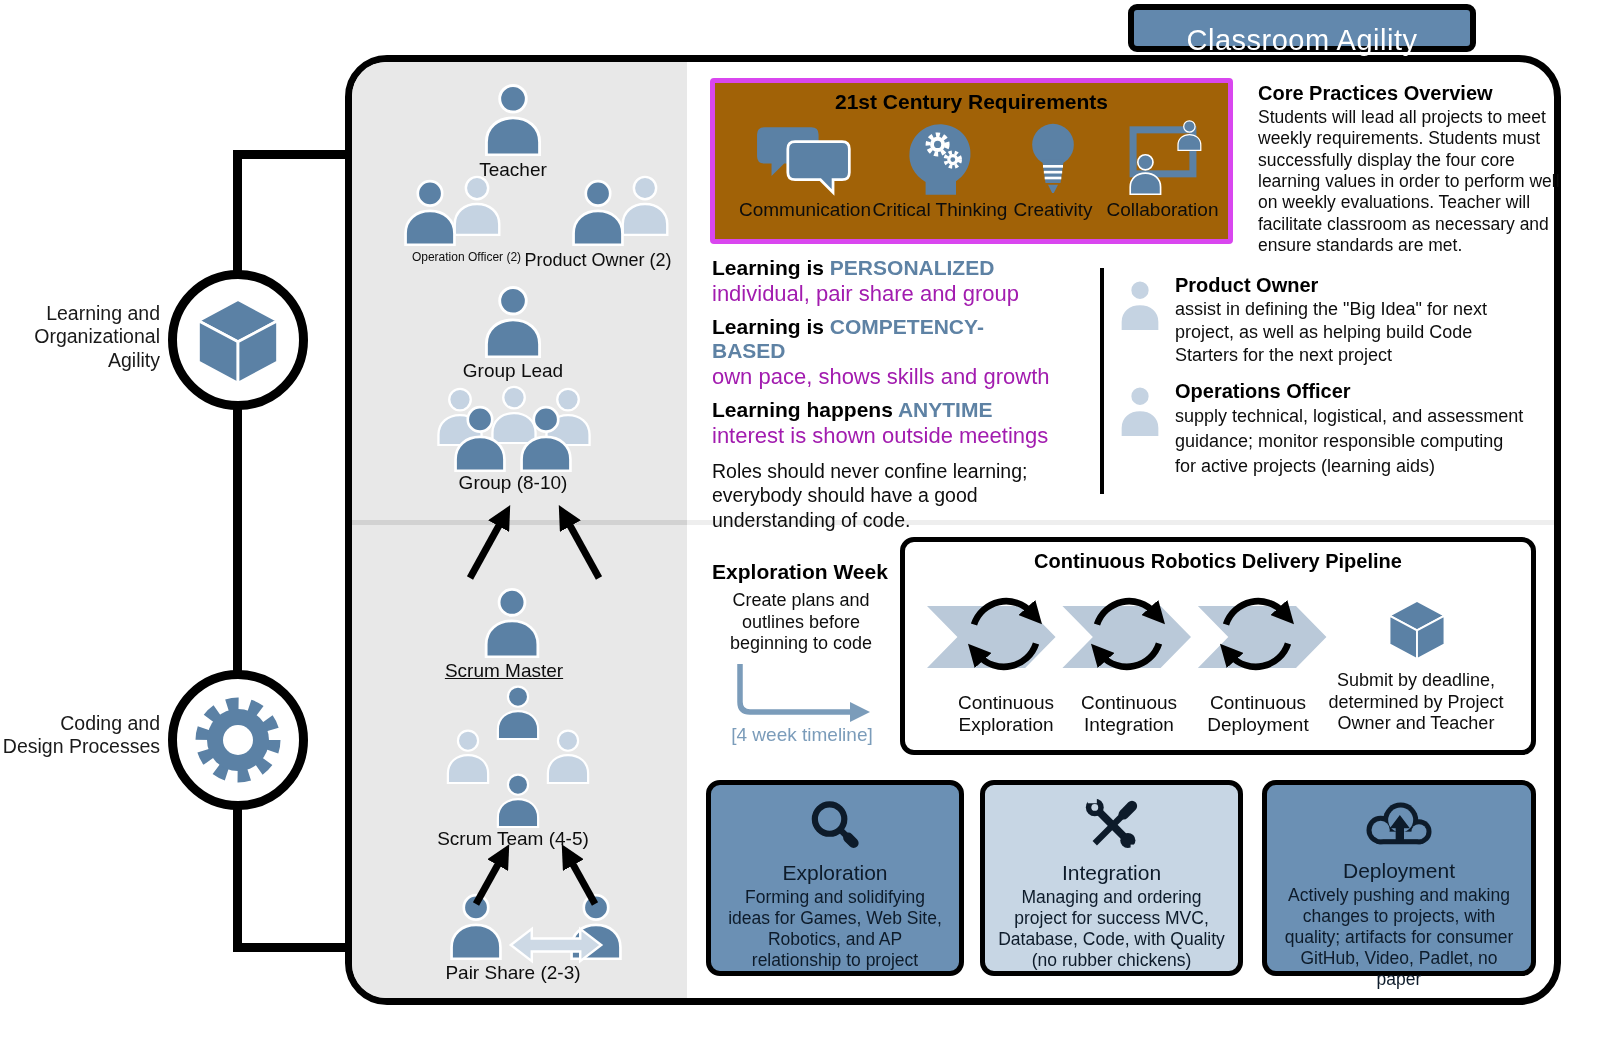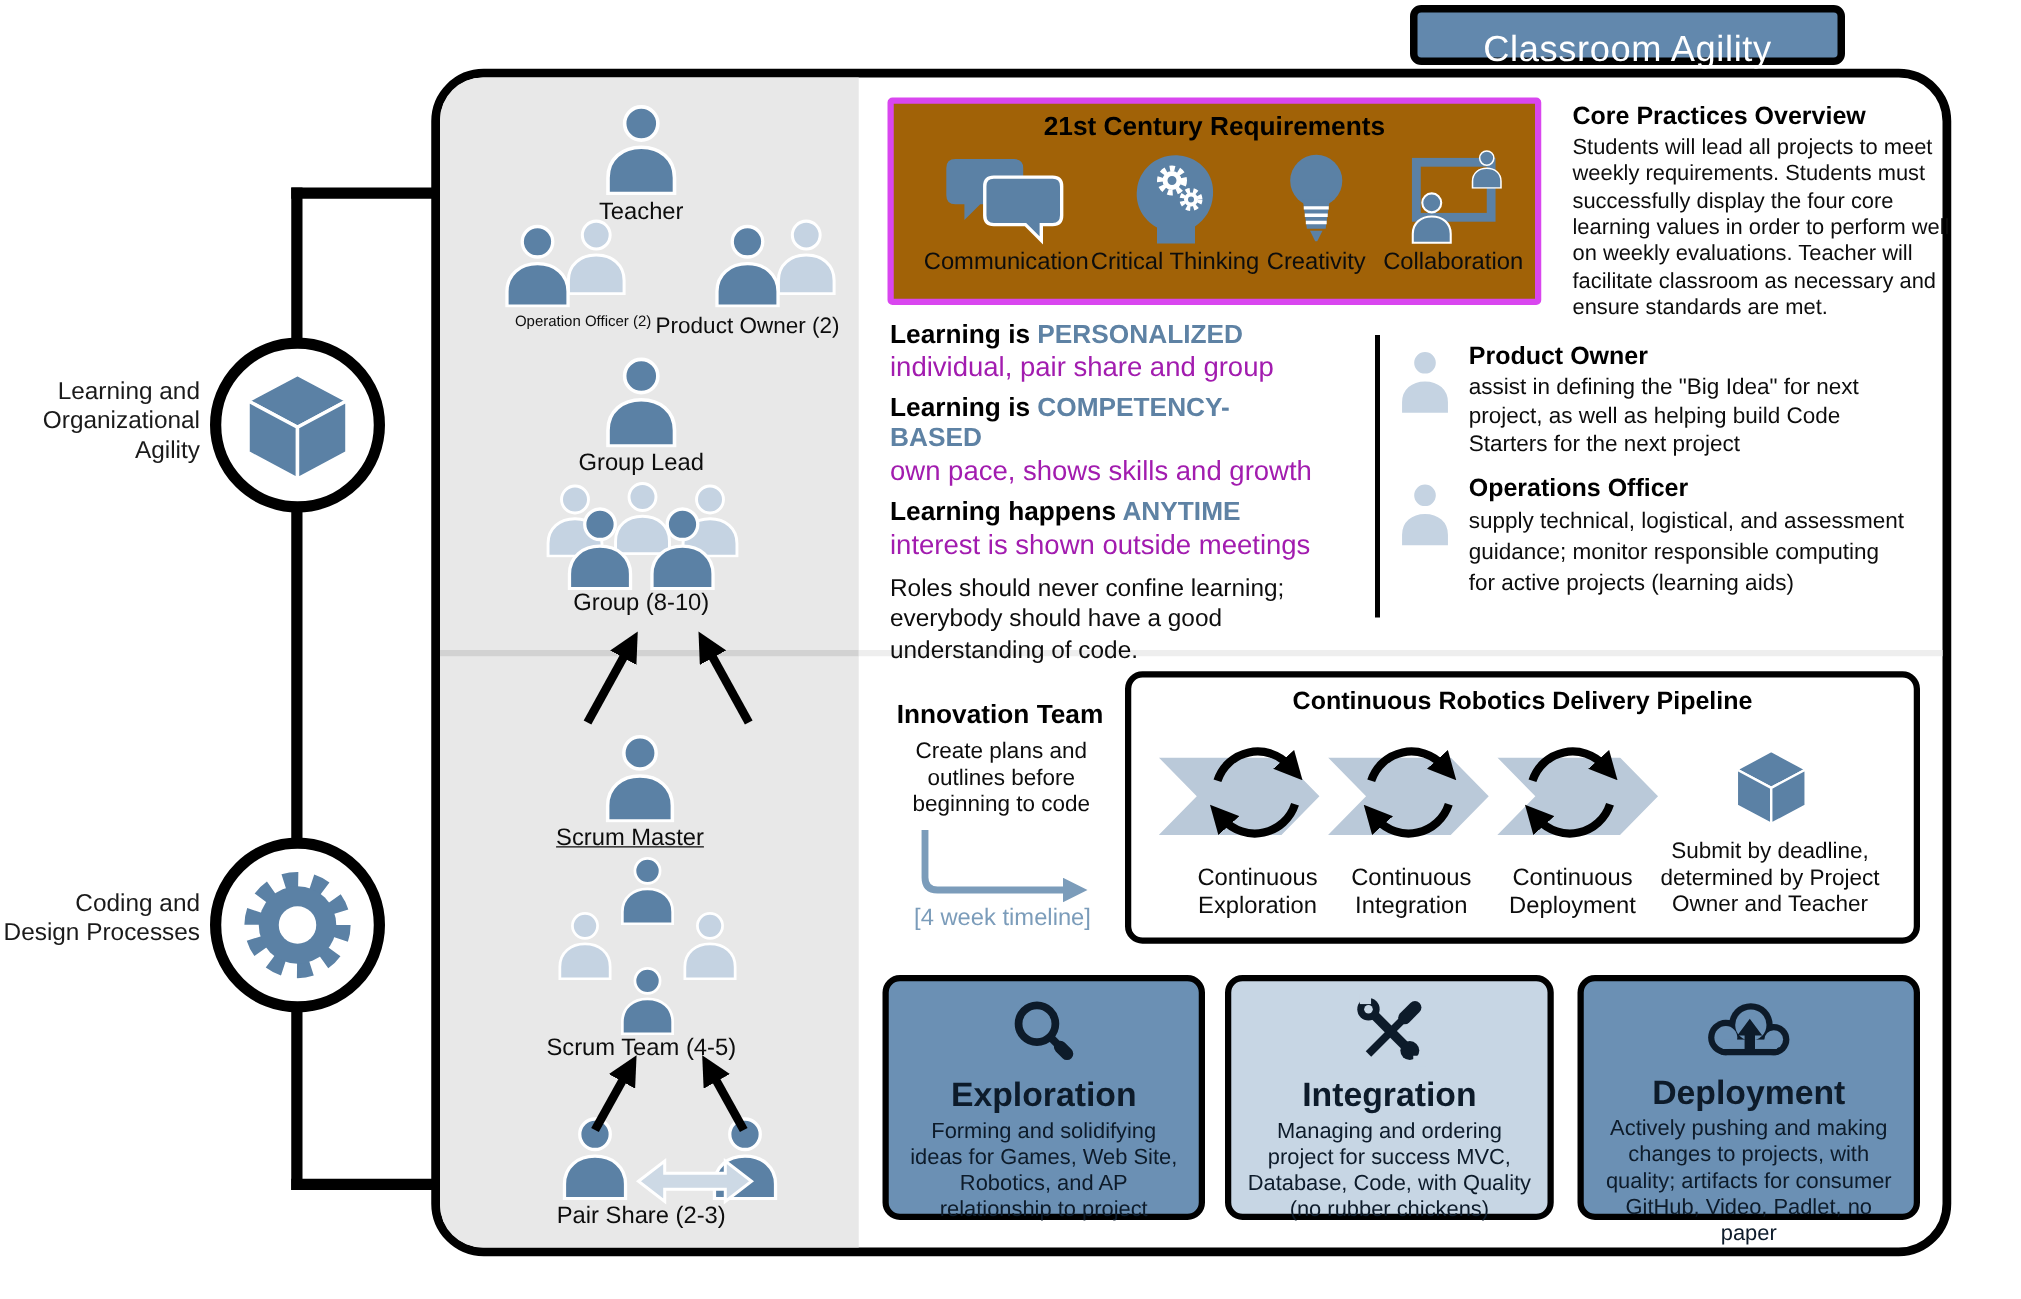--- a/index.html
+++ b/index.html
@@ -71,21 +71,21 @@
   .pipe-label{position:absolute;top:150px;width:122px;text-align:center;font-size:19px;
               line-height:1.15;color:#0d0d0d;}
   .submit-note{position:absolute;left:404px;top:128px;width:214px;text-align:center;
                font-size:18px;line-height:1.2;color:#0d0d0d;}
 
   .phase{position:absolute;top:718px;height:196px;border:5px solid #000;border-radius:14px;
          box-sizing:border-box;display:flex;flex-direction:column;align-items:center;}
   .phase.darkbg{background:#6b90b4;}
   .phase.lightbg{background:#c7d6e4;}
   .phase-icon{height:62px;margin-top:10px;display:flex;align-items:center;justify-content:center;}
-  .phase-title{font-size:27px;font-weight:bold;color:#0d1b2a;margin-top:4px;}
+  .phase-title{font-size:21px;font-weight:normal;color:#0d1b2a;margin-top:4px;}
   .phase-body{font-size:17.5px;line-height:1.2;color:#0d1b2a;text-align:center;padding:0 12px;margin-top:2px;}
 </style>
 </head>
 <body>
 
 <div class="stage">
 
   <svg width="0" height="0" style="position:absolute" aria-hidden="true">
     <defs>
       <symbol id="sym-person" viewBox="0 0 64 64">
@@ -305,21 +305,21 @@
     </div>
 
     <svg class="person lt" style="left:761px;top:322px;" width="54" height="54">
         <use href="#sym-person"></use>
       </svg>
     <div class="abs" style="left:823px;top:318px;">
       <div class="role-title">Operations Officer</div>
       <div class="role-body" style="line-height:1.38;">supply technical, logistical, and assessment guidance; monitor responsible computing for active projects (learning aids)</div>
     </div>
 
-    <div class="innov-title">Innovation Team</div>
+    <div class="innov-title">Exploration Week</div>
     <div class="innov-body">Create plans and outlines before beginning to code</div>
     <svg class="abs" style="left:378px;top:600px;" width="152" height="60" viewBox="0 0 152 60">
       <path d="M10,2 V40 Q10,50 20,50 H126" fill="none" stroke="#7b9cba" stroke-width="5.5" marker-end="url(#mk-blue)"></path>
     </svg>
     <div class="timeline-label">[4 week timeline]</div>
 
     <div class="pipe-box">
       <div class="pipe-title">Continuous Robotics Delivery Pipeline</div>
       <svg class="abs" style="left:22px;top:64px;" width="422" height="62" viewBox="0 0 430 62" preserveAspectRatio="none">
         <g fill="#bac9d9">

